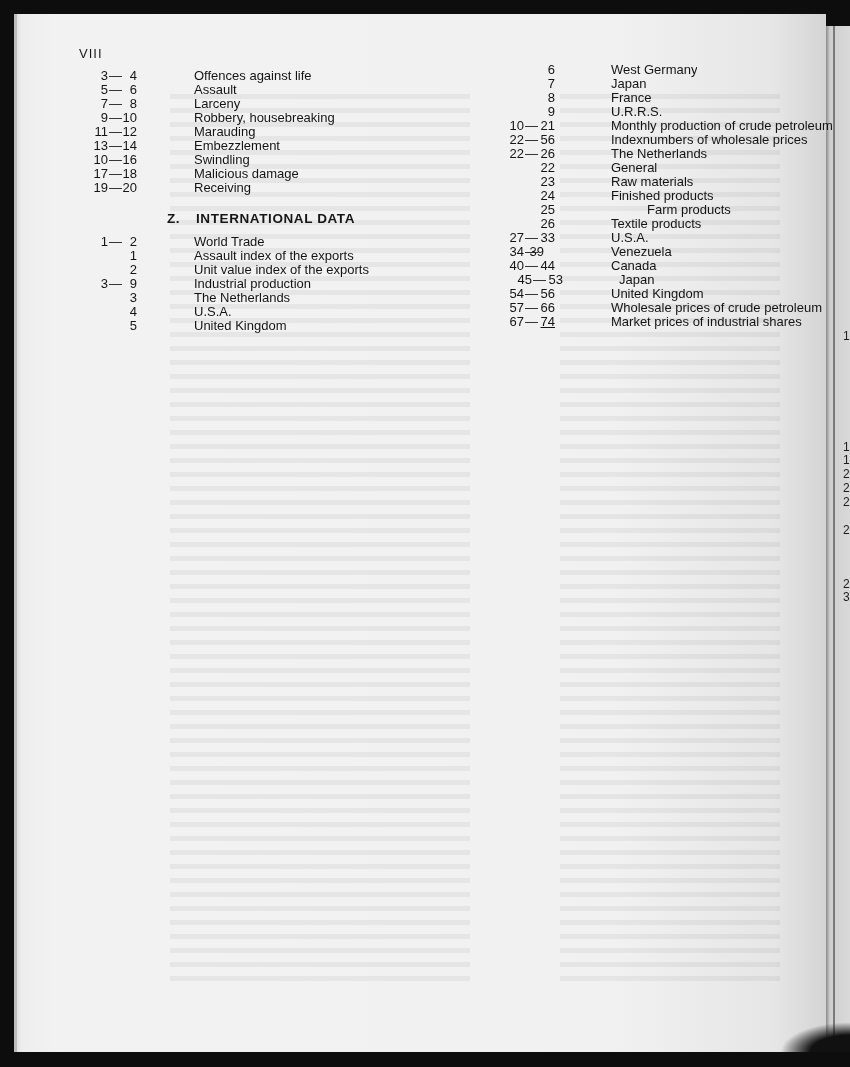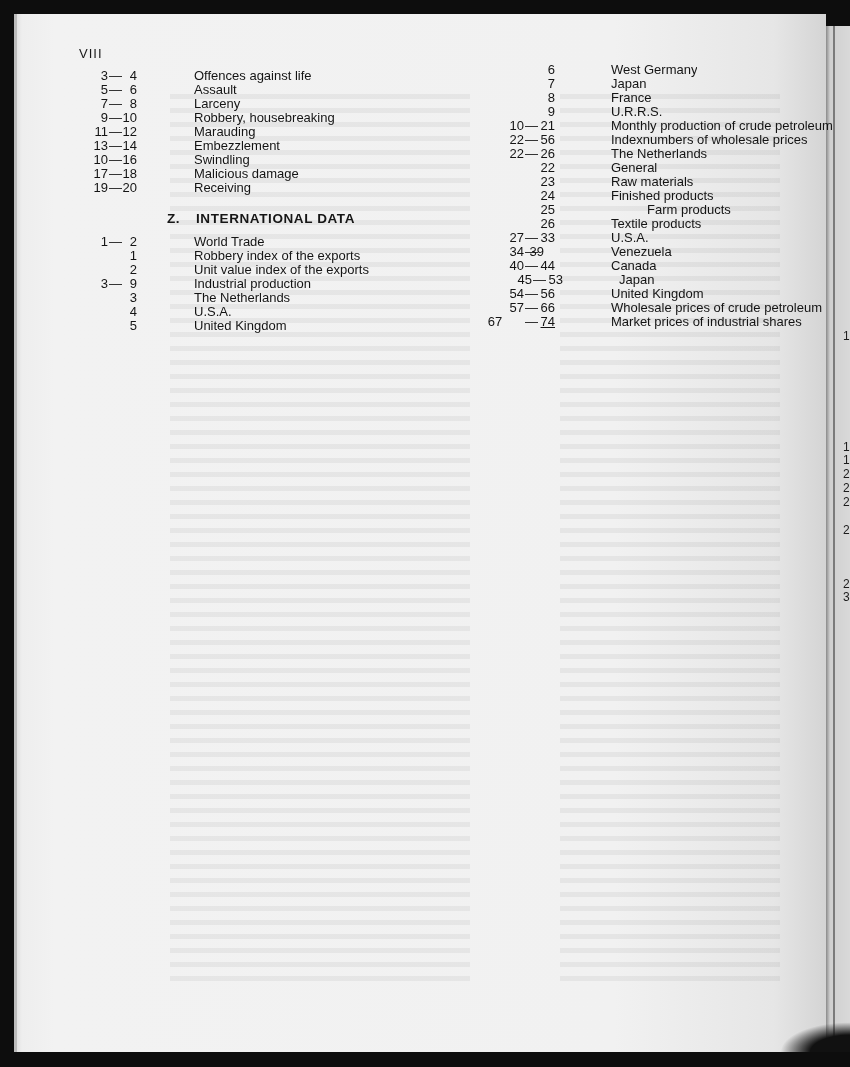--- a/index.html
+++ b/index.html
@@ -140,21 +140,21 @@
 <div id="left-section">
     <div class="entry L" style="top: 235px; left: 0px; width: 850px;">
       <span class="from" style="left: 74px;">1</span>
       <span class="dash" style="left: 109px;">—</span>
       <span class="to" style="left: 107px;">2</span>
       <span class="label">World Trade</span>
     </div>
     <div class="entry L" style="top: 249px; left: 0px; width: 850px;">
       <span class="from" style="left: 74px;"></span>
       <span class="to" style="left: 107px;">1</span>
-      <span class="label">Robbery index of the exports</span>
+      <span class="label">Assault index of the exports</span>
     </div>
     <div class="entry L" style="top: 263px; left: 0px; width: 850px;">
       <span class="from" style="left: 74px;"></span>
       <span class="to" style="left: 107px;">2</span>
       <span class="label">Unit value index of the exports</span>
     </div>
     <div class="entry L" style="top: 277px; left: 0px; width: 850px;">
       <span class="from" style="left: 74px;">3</span>
       <span class="dash" style="left: 109px;">—</span>
       <span class="to" style="left: 107px;">9</span>
@@ -270,21 +270,21 @@
       <span class="to" style="left: 525px;">56</span>
       <span class="label" style="max-width: 226px; overflow: hidden;">United Kingdom</span>
     </div>
     <div class="entry R" style="top: 301px; left: 0px; width: 850px;">
       <span class="from" style="left: 490px;">57</span>
       <span class="dash" style="left: 525px;">—</span>
       <span class="to" style="left: 525px;">66</span>
       <span class="label" style="max-width: 226px; overflow: hidden;">Wholesale prices of crude petroleum</span>
     </div>
     <div class="entry R" style="top: 315px; left: 0px; width: 850px;">
-      <span class="from" style="left: 478px; text-align: center;">67</span>
+      <span class="from" style="left: 490px;">67</span>
       <span class="dash" style="left: 525px;">—</span>
       <span class="to" style="left: 525px; text-decoration: underline;">74</span>
       <span class="label" style="max-width: 226px; overflow: hidden;">Market prices of industrial shares</span>
     </div>
   </div>
 <div id="side-digits">
     <div class="side-digit" style="top: 330px;">1</div>
     <div class="side-digit" style="top: 441px;">1</div>
     <div class="side-digit" style="top: 454px;">1</div>
     <div class="side-digit" style="top: 468px;">2</div>

